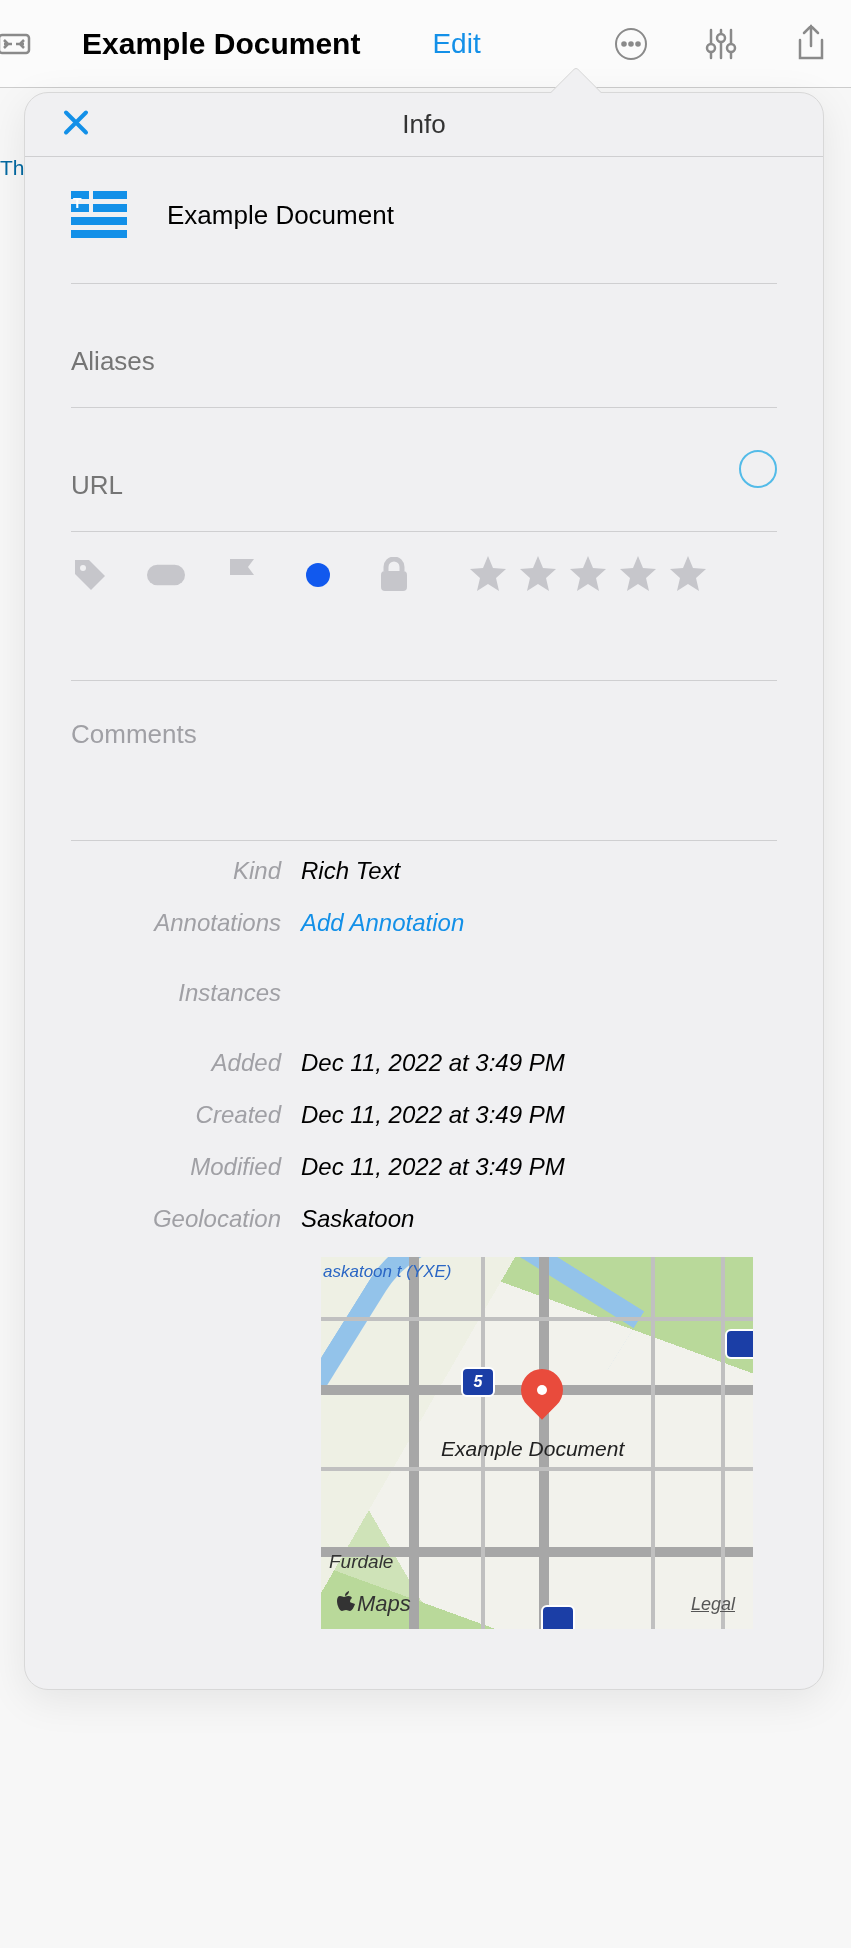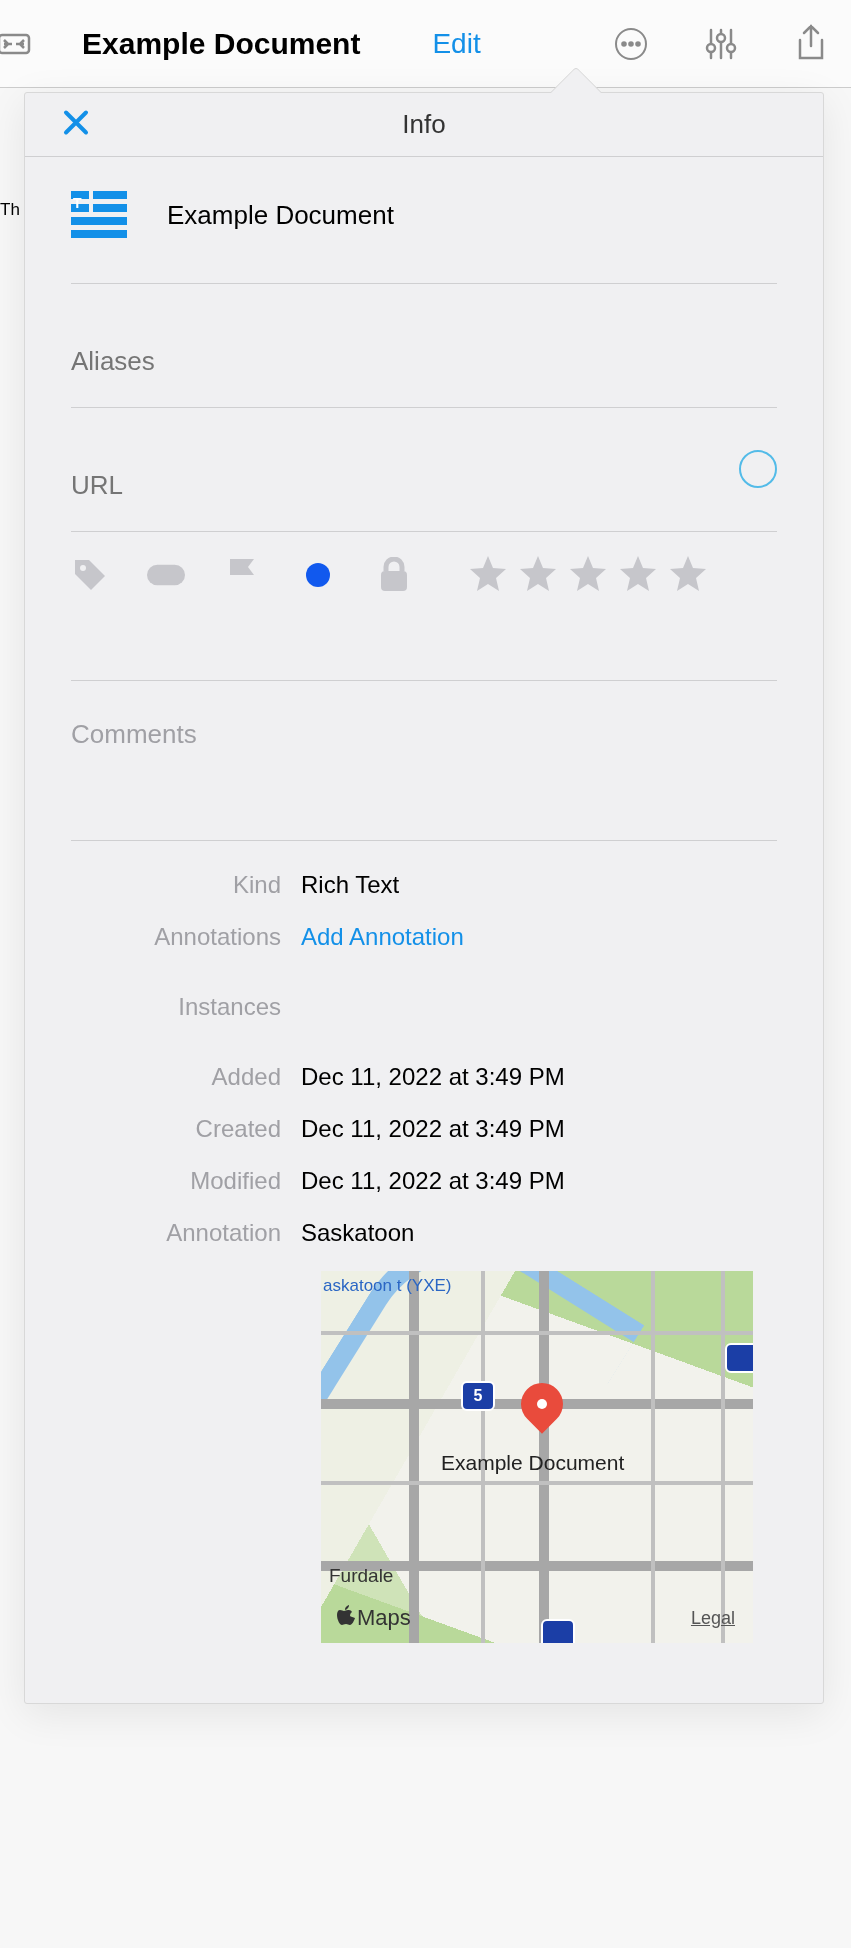--- a/index.html
+++ b/index.html
@@ -62,31 +62,31 @@
     border-top:1px solid #d8d8d8;
     border-left:1px solid #d8d8d8;
     border-radius:4px 0 0 0;
     z-index:3;
   }
 
   
   .bg-text {
     position:absolute;
     top:156px; left:0;
-    font-size:17px; color:#000000;margin-top:44px;
+    font-size:21px; color:#0369a1;
   }
 
   
   .popover {
     position:absolute;
     left:24px;
     top:92px;
     width:800px;
     background:#f0f0f2;
-    border-radius:3px;
+    border-radius:24px;
     border:1px solid #d8d8d8;
     box-shadow:0 10px 40px rgba(0,0,0,.08);
     z-index:2;
     overflow:hidden;
   }
   .pop-header {
     height:64px;
     display:flex;
     align-items:center;
     border-bottom:1px solid #cfcfd1;
@@ -140,21 +140,22 @@
 
   .comments {
     border-top:1px solid #cfcfd1;
     padding:38px 0 90px;
     font-size:26px;
     color:#a0a0a5;
   }
 
   .meta {
     border-top:1px solid #cfcfd1;
-    padding-top:30px;
+    padding-top:16px;
+    font-style:italic;
   }
   .meta-row { display:flex; align-items:baseline; margin-bottom:24px; }
   .meta-label { width:230px; text-align:right; font-size:24px; color:#a0a0a5; padding-right:20px;}
   .meta-val { font-size:24px; color:#000;text-align:center; }
   .meta-link { color:#1390e8; }
   .meta-spacer { height:18px; }
 
   .map-wrap { margin-left:250px; width:432px; height:372px; position:relative; margin-top:6px;}
   .map {
     width:100%;height:100%;
@@ -361,21 +362,21 @@
       </div>
       <div class="meta-row">
         <div class="meta-label">Created</div>
         <div class="meta-val">Dec 11, 2022 at 3:49 PM</div>
       </div>
       <div class="meta-row">
         <div class="meta-label">Modified</div>
         <div class="meta-val">Dec 11, 2022 at 3:49 PM</div>
       </div>
       <div class="meta-row">
-        <div class="meta-label">Annotation</div>
+        <div class="meta-label">Geolocation</div>
         <div class="meta-val">Saskatoon</div>
       </div>
 
       <div class="map-wrap">
         <div class="map">
           <div class="river"></div>
           <div class="road-h" style="top:290px"></div>
           <div class="road-h" style="top:128px"></div>
           <div class="road-v" style="left:218px"></div>
           <div class="road-v" style="left:88px"></div>

